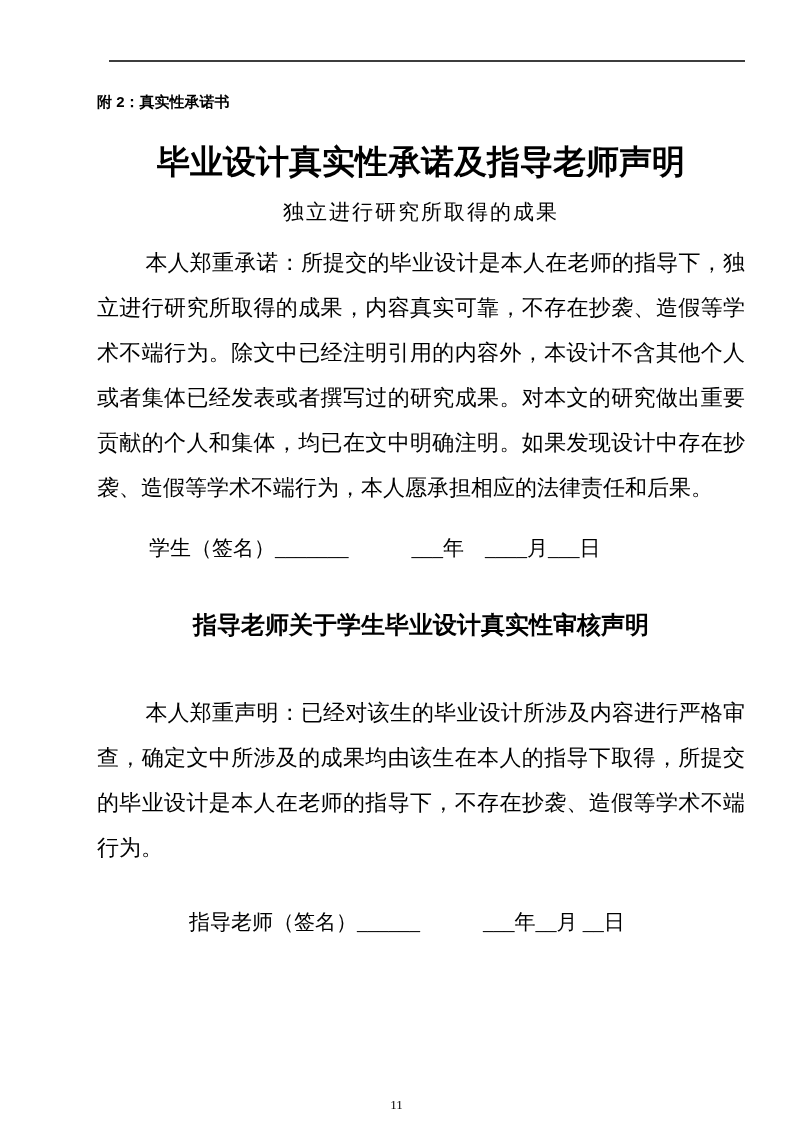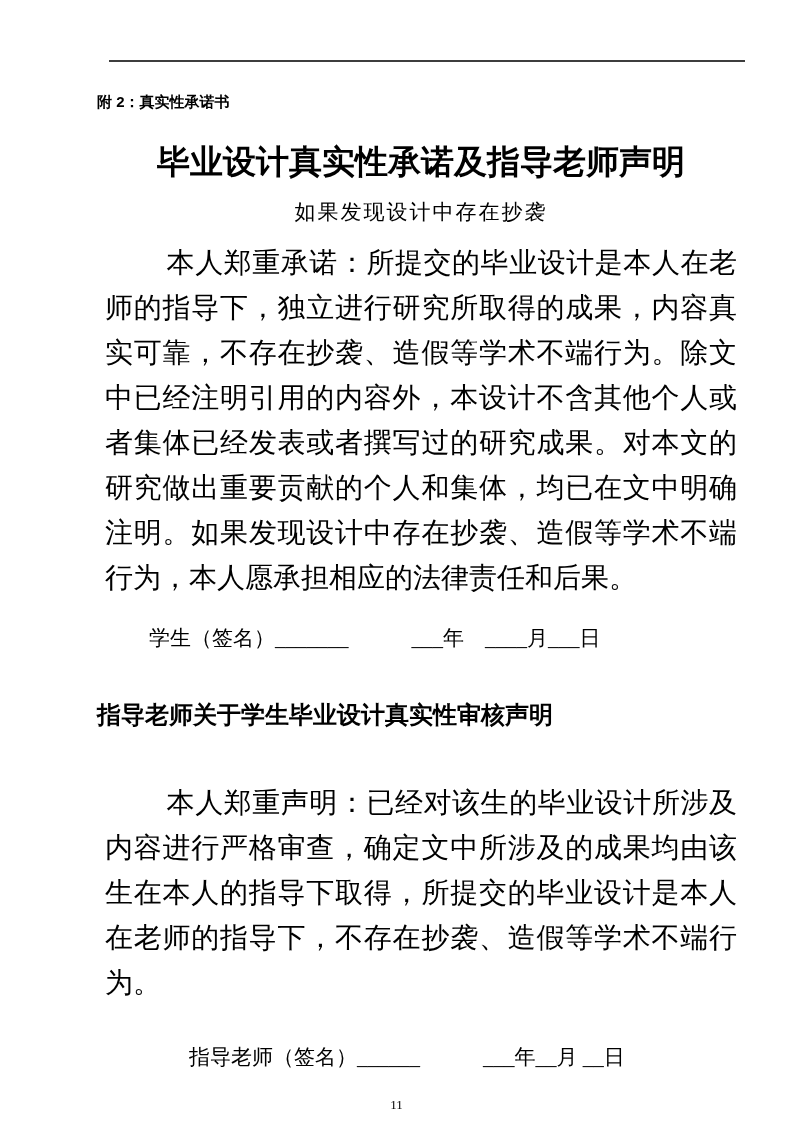--- a/index.html
+++ b/index.html
@@ -45,23 +45,23 @@
   }
   .subtitle {
     margin: 18px 0 0 0;
     font-weight: normal;
     font-size: 21px;
     line-height: 28px;
     letter-spacing: 2px;
     text-align: center;
   }
   .body-para {
-    margin: 8px;
+    margin: 0;
     padding-top: 0;
-    font-size: 28px;
+    font-size: 22px;
     line-height: 45px;
     text-align: justify;
     text-indent: 2.2em;
   }
   .body-para.first {
     margin-top: 14px;
   }
   .body-para.second {
     margin-top: 48px;
   }
@@ -78,41 +78,42 @@
   .signature-line.advisor {
     margin-top: 38px;
     padding-left: 92px;
   }
   .doc-title2 {
     margin: 46px 0 0 0;
     font-family: "Liberation Sans", "DejaVu Sans", sans-serif;
     font-weight: bold;
     font-size: 24px;
     line-height: 34px;
+    text-align: center;
   }
   .page-number {
     position: absolute;
     top: 1096px;
     left: 0;
     width: 100%;
     text-align: center;
     font-size: 13px;
     line-height: 18px;
     font-family: "Liberation Serif", "DejaVu Serif", serif;
   }
 </style>
 </head>
 <body>
 
 <div class="page">
   <div class="content">
     <div class="header-rule"></div>
     <div class="attachment-note">附 2：真实性承诺书</div>
     <h1 class="doc-title">毕业设计真实性承诺及指导老师声明</h1>
-    <h2 class="subtitle">如果发现设计中存在抄袭</h2>
+    <h2 class="subtitle">独立进行研究所取得的成果</h2>
     <p class="body-para first">本人郑重承诺：所提交的毕业设计是本人在老师的指导下，独立进行研究所取得的成果，内容真实可靠，不存在抄袭、造假等学术不端行为。除文中已经注明引用的内容外，本设计不含其他个人或者集体已经发表或者撰写过的研究成果。对本文的研究做出重要贡献的个人和集体，均已在文中明确注明。如果发现设计中存在抄袭、造假等学术不端行为，本人愿承担相应的法律责任和后果。</p>
     <p class="signature-line student">学生（签名）_______　　　___年　____月___日</p>
     <h2 class="doc-title2">指导老师关于学生毕业设计真实性审核声明</h2>
     <p class="body-para second">本人郑重声明：已经对该生的毕业设计所涉及内容进行严格审查，确定文中所涉及的成果均由该生在本人的指导下取得，所提交的毕业设计是本人在老师的指导下，不存在抄袭、造假等学术不端行为。</p>
     <p class="signature-line advisor">指导老师（签名）______　　　___年__月 __日</p>
   </div>
   <div class="page-number">11</div>
 </div>
 
 </body></html>

